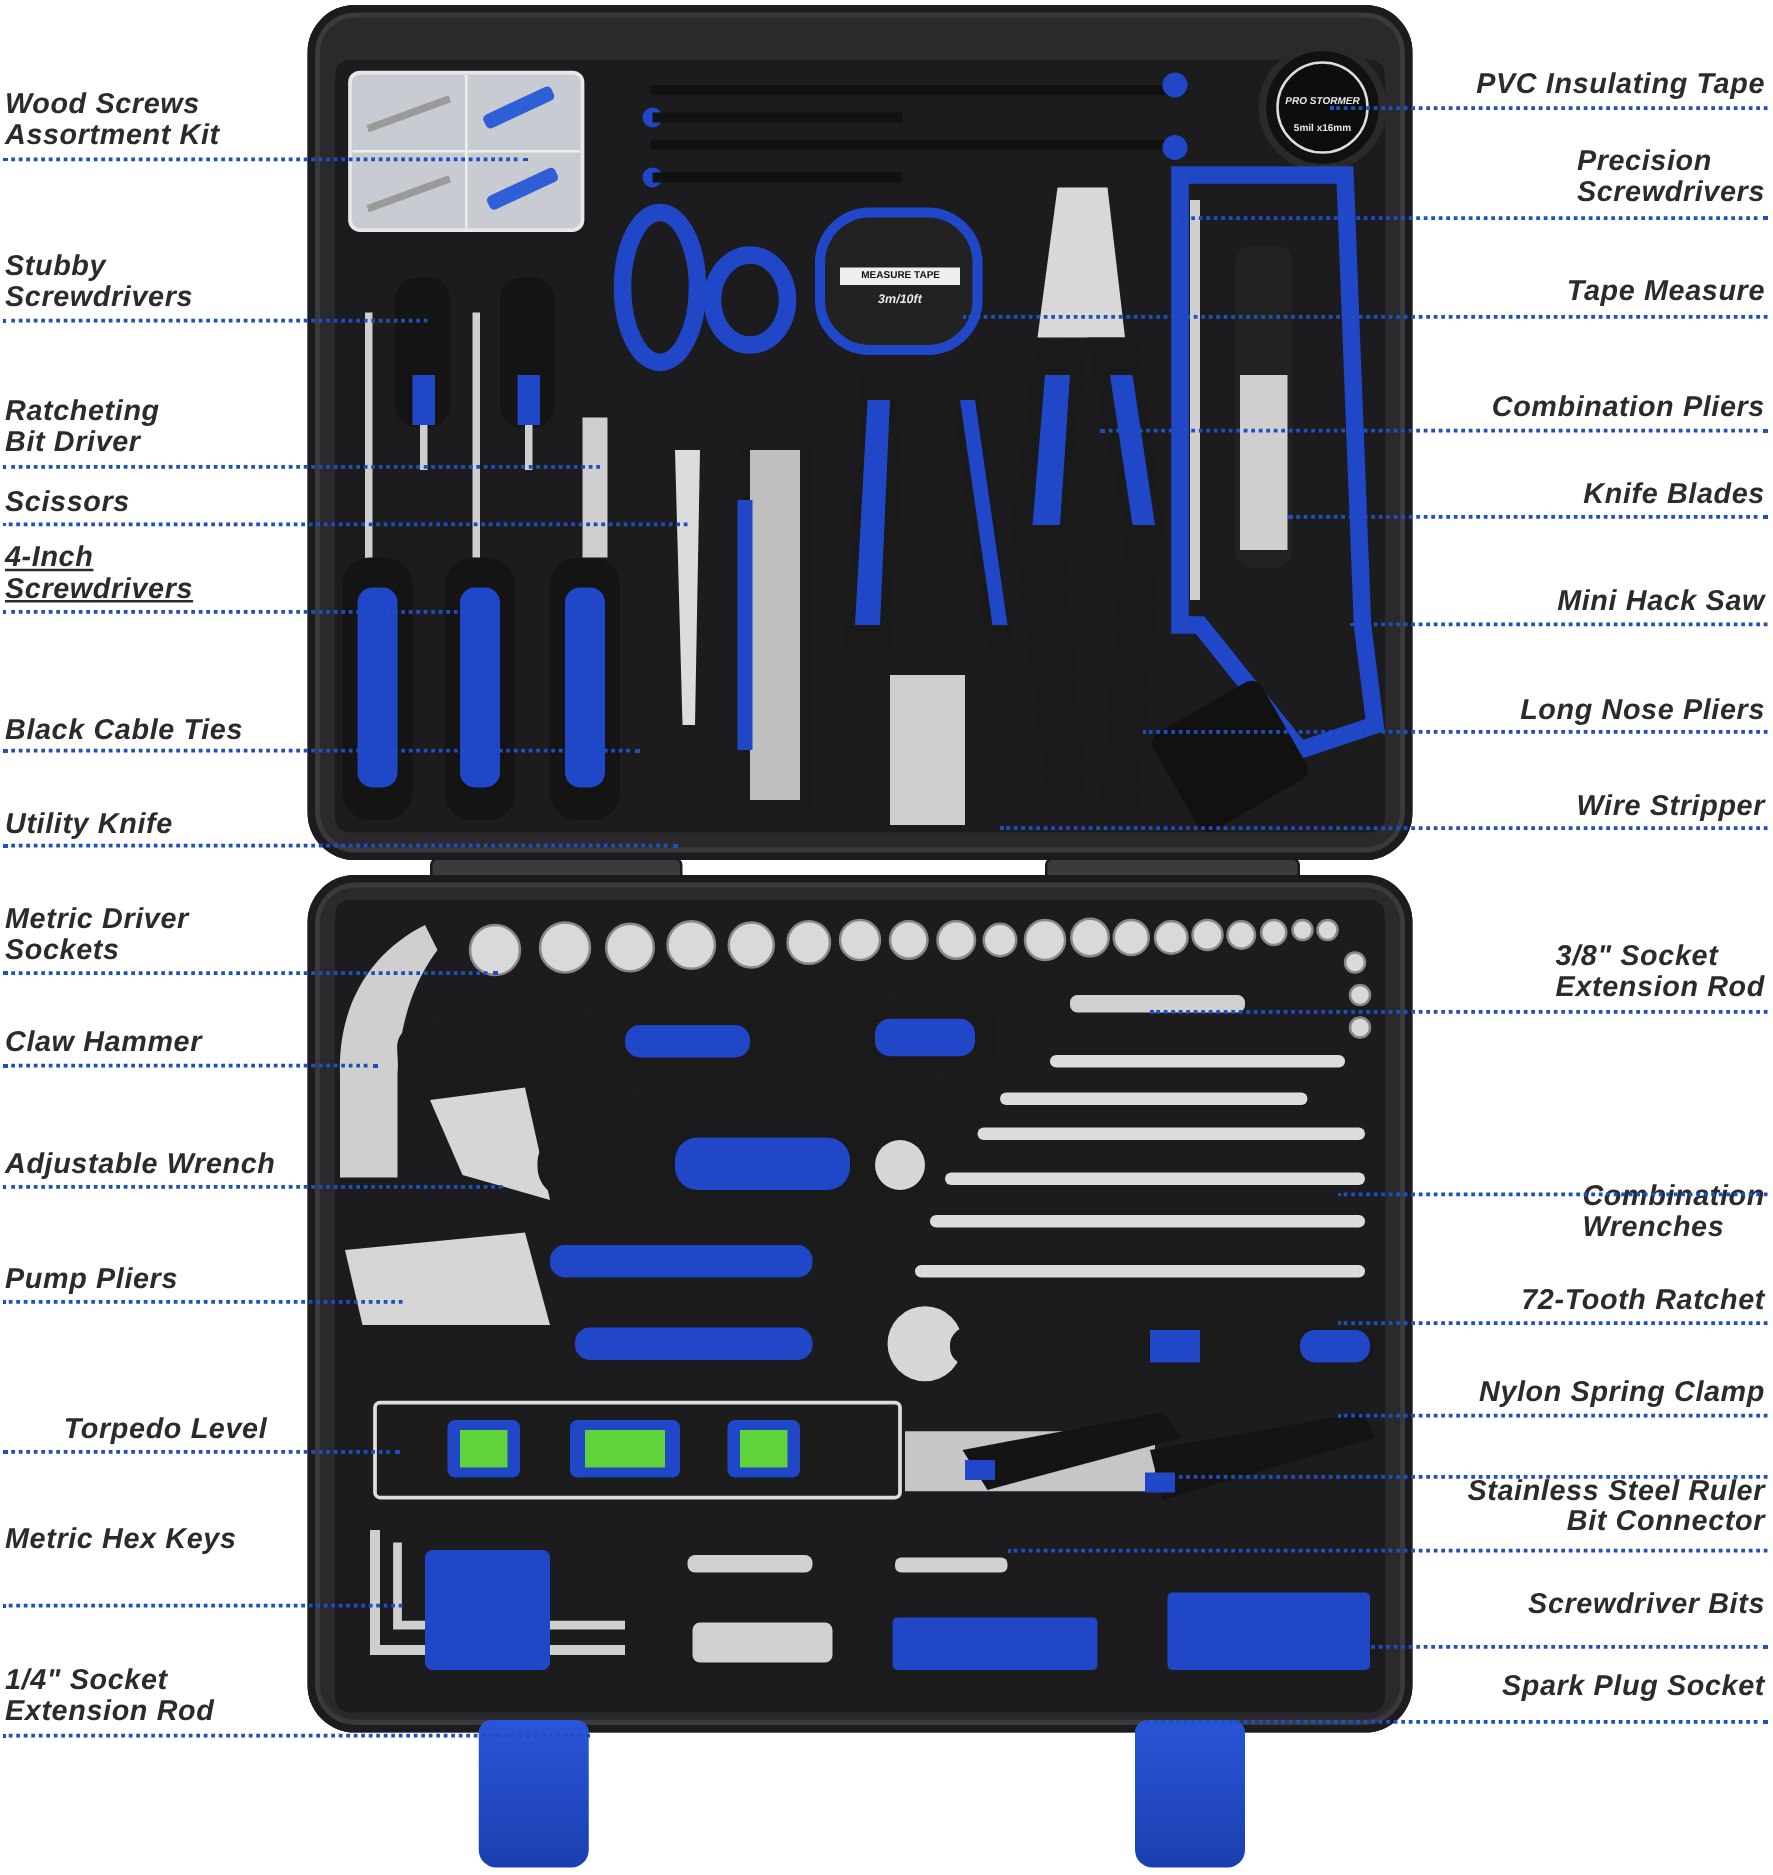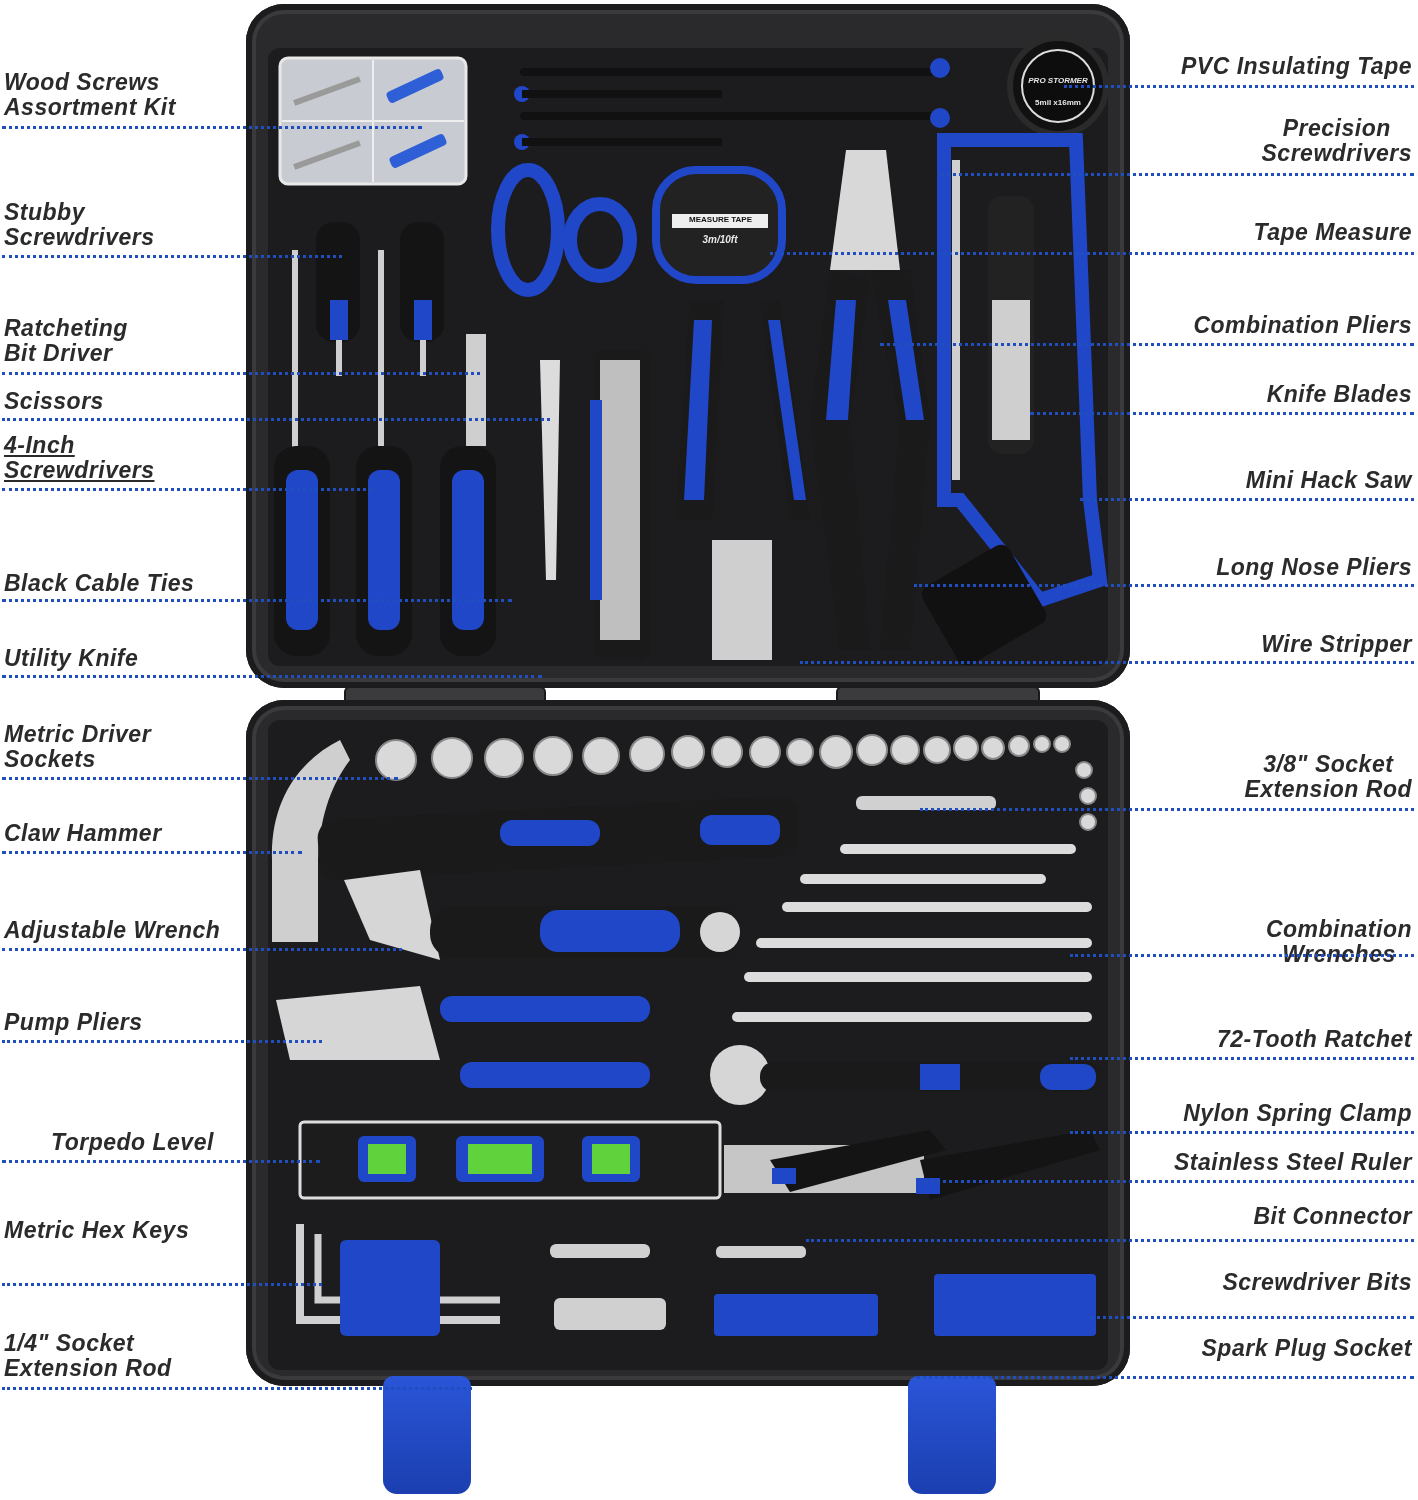--- a/index.html
+++ b/index.html
@@ -1,19 +1,19 @@
 <!DOCTYPE html>
 <html><head>
 <meta charset="utf-8">
 <style>
   html,body{margin:0;padding:0;}
   body{width:1418px;height:1500px;background:#ffffff;position:relative;overflow:hidden;font-family:"Liberation Sans","DejaVu Sans",sans-serif;}
   .label{position:absolute;font-weight:bold;font-style:italic;color:#2b2b2b;font-size:23px;line-height:25px;letter-spacing:0.5px;white-space:pre-line;}
   .label.left{left:4px;text-align:left;}
-  .label.right{right:6px;text-align:center;}
+  .label.right{right:6px;text-align:left;}
   .leader{position:absolute;height:0;border-top:3px dotted #1f4fbf;}
   .case{position:absolute;background:#2a2a2c;border-radius:38px;box-shadow:inset 0 0 0 6px #1c1c1e, inset 0 0 0 10px #3a3a3c;}
   .tray{position:absolute;background:#1f1f21;border-radius:12px;}
   .hinge{position:absolute;background:#3b3b3d;border-radius:6px;border:2px solid #1a1a1a;}
   .latch{position:absolute;background:linear-gradient(#2a55d8,#1b3fb0);border-radius:10px 10px 14px 14px;}
   .tool-blue{fill:#2147c9;}
   svg{position:absolute;left:0;top:0;}
   .brand{position:absolute;color:#e8e8e8;font-weight:bold;font-style:italic;text-align:center;}
 </style>
 </head>
@@ -298,31 +298,31 @@
   <div class="label right" style="top:555px;">Long Nose Pliers</div>
   <div class="leader" style="left:914px;top:584px;width:500px;"></div>
 
   <div class="label right" style="top:632px;">Wire Stripper</div>
   <div class="leader" style="left:800px;top:661px;width:614px;"></div>
 
   <div class="label right" style="top:752px;">3/8" Socket
 Extension Rod</div>
   <div class="leader" style="left:920px;top:808px;width:494px;"></div>
 
-  <div class="label right" style="top:917px;">Combination
+  <div class="label right" style="top:944px;">Combination
 Wrenches</div>
   <div class="leader" style="left:1070px;top:954px;width:344px;"></div>
 
   <div class="label right" style="top:1027px;">72-Tooth Ratchet</div>
   <div class="leader" style="left:1070px;top:1057px;width:344px;"></div>
 
   <div class="label right" style="top:1101px;">Nylon Spring Clamp</div>
   <div class="leader" style="left:1070px;top:1131px;width:344px;"></div>
 
-  <div class="label right" style="top:1150px;">Stainless Steel Ruler</div>
+  <div class="label right" style="top:1180px;">Stainless Steel Ruler</div>
   <div class="leader" style="left:924px;top:1180px;width:490px;"></div>
 
   <div class="label right" style="top:1204px;">Bit Connector</div>
   <div class="leader" style="left:806px;top:1239px;width:608px;"></div>
 
   <div class="label right" style="top:1270px;">Screwdriver Bits</div>
   <div class="leader" style="left:1090px;top:1316px;width:324px;"></div>
 
   <div class="label right" style="top:1336px;">Spark Plug Socket</div>
   <div class="leader" style="left:916px;top:1376px;width:498px;"></div>

